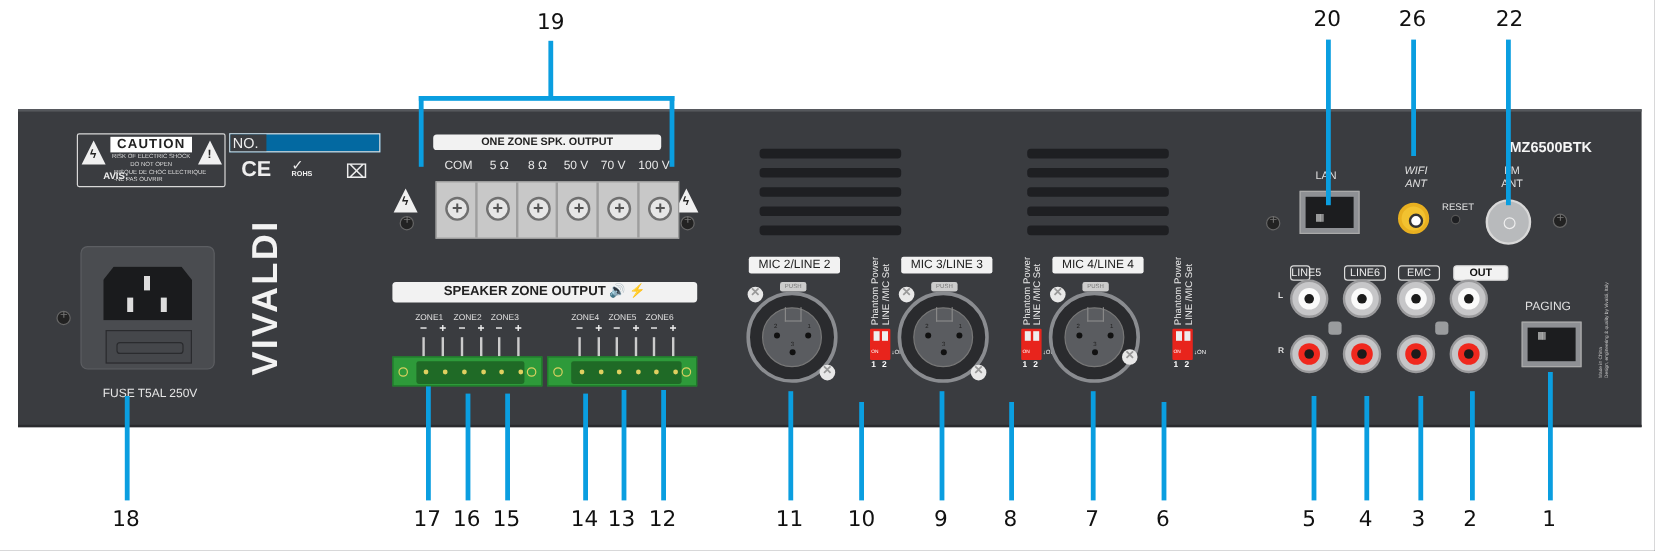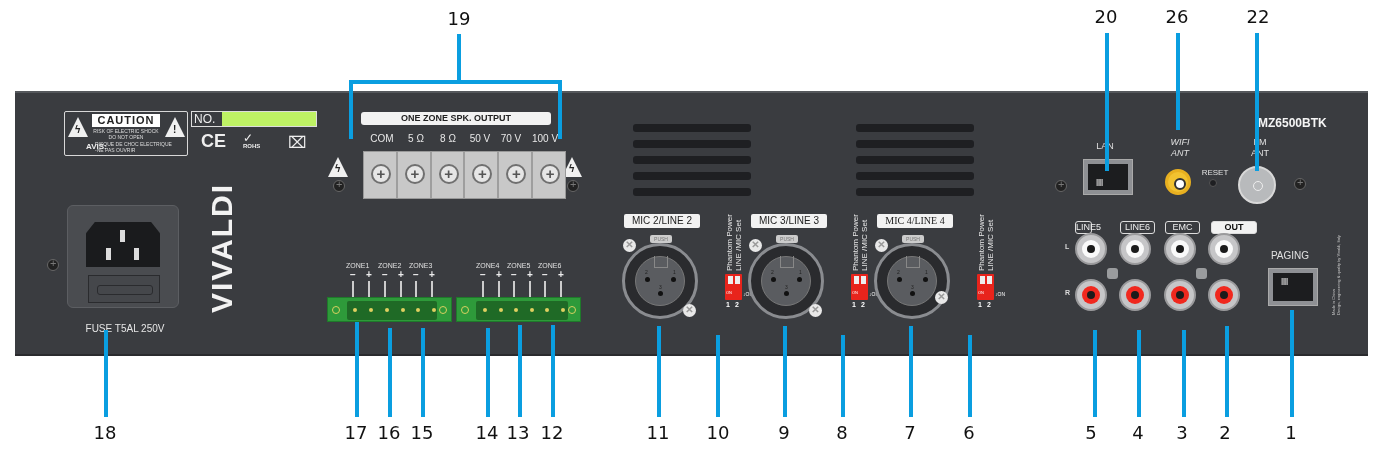--- a/index.html
+++ b/index.html
@@ -32,21 +32,21 @@
   }
   .caution-avis { position: absolute; left: 21px; top: 30px; font-size: 8px; font-weight: bold; color: #eee; }
   .caution-avis-txt { position: absolute; left: 30px; top: 29px; font-size: 5px; color: #ddd; line-height: 6px; }
   .tri {
     position: absolute; width: 0; height: 0; border-left: 10px solid transparent; border-right: 10px solid transparent;
     border-bottom: 20px solid #f0f0f0;
   }
   .tri-glyph { position: absolute; font-size: 10px; color: #222; font-weight: bold; }
 
   .no-box {
-    position: absolute; left: 176px; top: 18px; width: 126px; height: 16px; border: 1px solid #ddd; background: #bef264;
+    position: absolute; left: 176px; top: 18px; width: 126px; height: 16px; border: 1px solid #ddd; background: #0369a1;
   }
   .no-label {
     position: absolute; left: 0; top: 0; width: 30px; height: 14px; background: #3a3c40; color: #eee;
     font-size: 12px; line-height: 14px; padding-left: 2px;
   }
   .cert { position: absolute; color: #eee; font-weight: bold; }
 
   .psu-text { position: absolute; font-size: 10px; color: #e6e6e6; text-align: center; line-height: 13px; }
   .iec-plate {
     position: absolute; left: 52px; top: 112px; width: 112px; height: 103px; background: #4a4c50;
@@ -244,20 +244,21 @@
         <div class="knob">+</div>
       </div>
     <div class="term">
         <div class="knob">+</div>
       </div>
     <div class="term">
         <div class="knob">+</div>
       </div>
   </div>
 
+  <div class="tag-white" style="left:312px;top:142px;width:254px;height:17px;font-size:11px;line-height:17px;">SPEAKER ZONE OUTPUT 🔊 ⚡</div>
 
   <span class="zone-label" style="left:331px;top:169px;">ZONE1</span>
   <span class="zone-label" style="left:363px;top:169px;">ZONE2</span>
   <span class="zone-label" style="left:394px;top:169px;">ZONE3</span>
   <span class="zone-label" style="left:461px;top:169px;">ZONE4</span>
   <span class="zone-label" style="left:492px;top:169px;">ZONE5</span>
   <span class="zone-label" style="left:523px;top:169px;">ZONE6</span>
 
   <span class="pm" style="left:335px;top:176px;">−</span>
   <span class="pm" style="left:351px;top:176px;">+</span>
@@ -374,21 +375,21 @@
   </div>
   <div class="dip" style="left:836px;top:181px;">
     <div class="dip-sw" style="left:3px;"></div>
     <div class="dip-sw" style="left:10px;"></div>
     <span class="dip-on">ON</span>
   </div>
   <span class="dip-arrow" style="left:854px;top:198px;">↓ON</span>
   <span class="dip-num" style="left:837px;top:208px;">1</span>
   <span class="dip-num" style="left:846px;top:208px;">2</span>
 
-  <div class="mic-tag" style="left:862px;top:121px;width:76px;font-family:Liberation Serif, serif;">MIC 4/LINE 4</div>
+  <div class="mic-tag" style="left:862px;top:121px;width:76px;">MIC 4/LINE 4</div>
   <div class="push-tab" style="left:887px;top:142px;">PUSH</div>
   <div class="xlr-outer" style="left:859px;top:150px;">
     <div class="xlr-inner">
       <div class="xlr-notch"></div>
       <div class="xlr-pin" style="left:9px;top:20px;"></div>
       <div class="xlr-pin" style="left:35px;top:20px;"></div>
       <div class="xlr-pin" style="left:22px;top:34px;"></div>
       <span class="xlr-num" style="left:9px;top:12px;">2</span>
       <span class="xlr-num" style="left:37px;top:12px;">1</span>
       <span class="xlr-num" style="left:23px;top:27px;">3</span>

